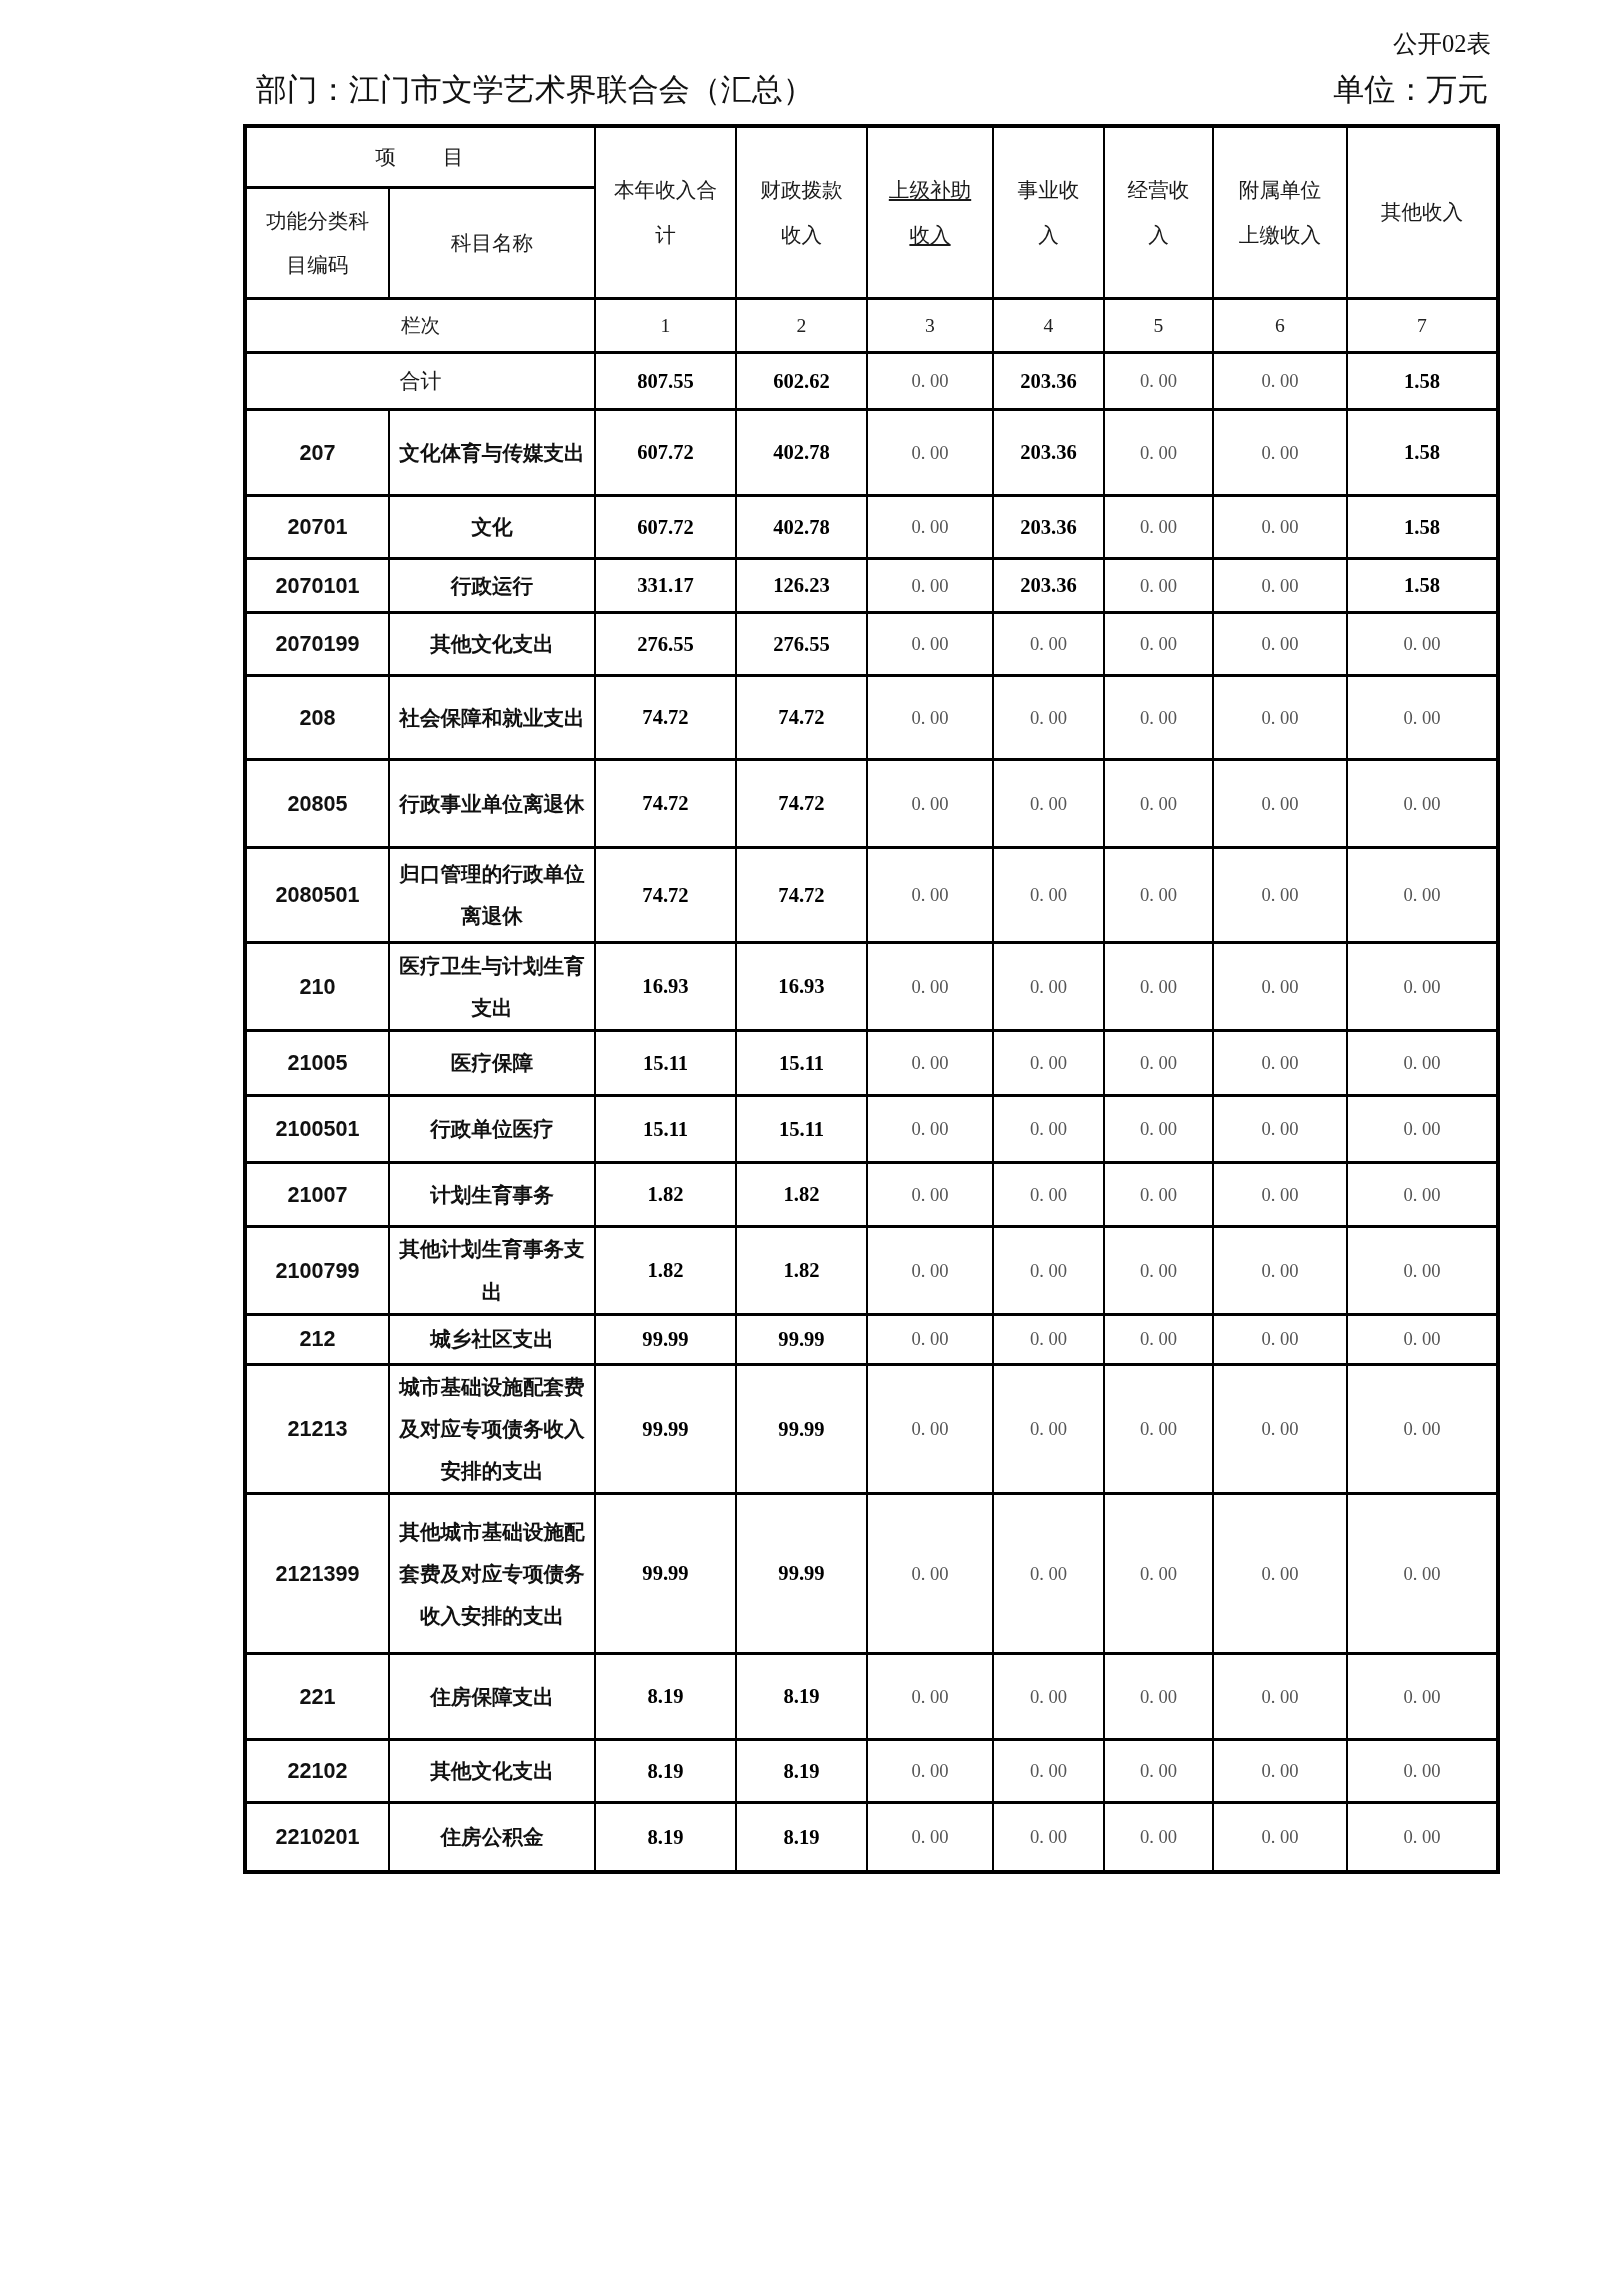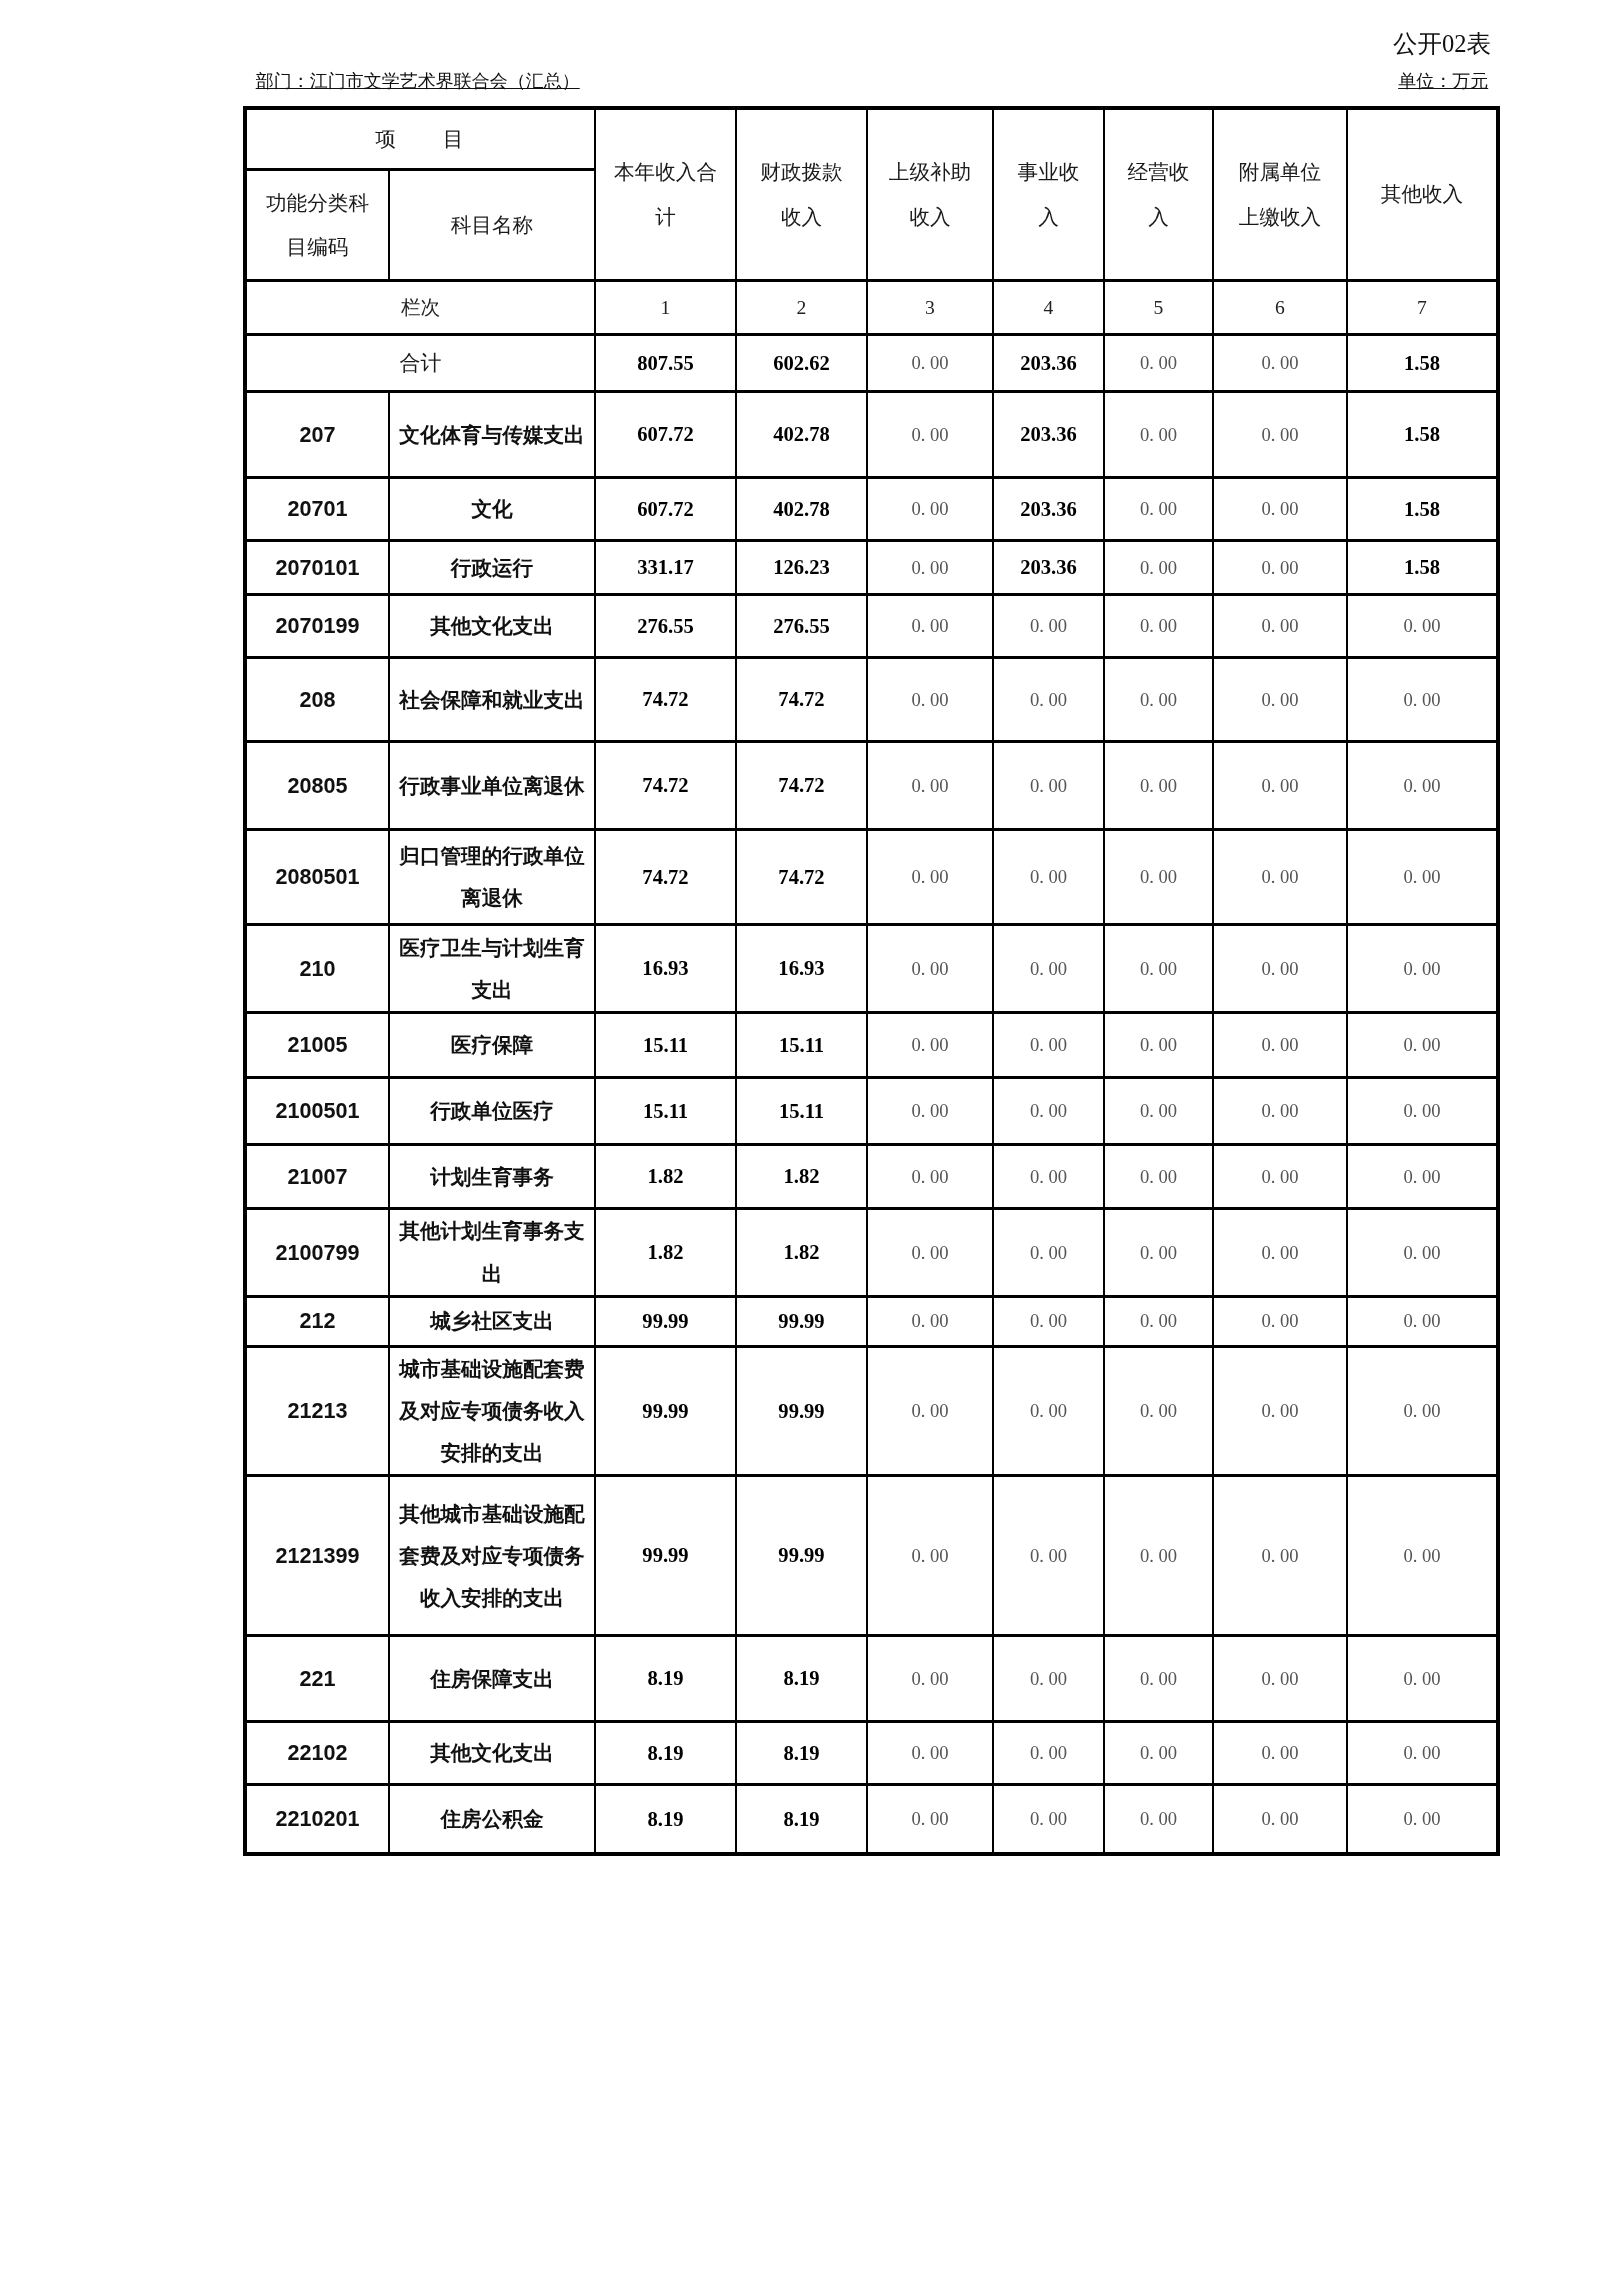--- a/index.html
+++ b/index.html
@@ -31,23 +31,22 @@
   .meta-top {
     margin-top: 27.4px;
     text-align: right;
     font-size: 24.5px;
     padding-right: 5.9px;
   }
   .meta-row {
     display: flex;
     justify-content: space-between;
     align-items: baseline;
-    font-size: 18px;
+    font-size: 31px;
     margin-top: 8.8px;
-    text-decoration: underline;
   }
   .meta-row .dept { padding-left: 12.7px; }
   .meta-row .unit { padding-right: 8.8px; }
 
   table.fin {
     margin-top: 12.7px;
     width: 1254px;
     table-layout: fixed;
     border-collapse: collapse;
     border: 4.9px solid #000;
@@ -67,21 +66,21 @@
     font-size: 20.6px;
     color: #1a1a1a;
   }
   .item-th { letter-spacing: 2px; }
   .money-th {
     white-space: pre-line;
     line-height: 2.15;
   }
   
   .th-fk { border-left-width: 3.9px; border-top-width: 6.9px; border-right-width: 4.9px; }
-  .th-sj { border-right-width: 3.9px; border-top-width: 6.9px; }
+  .th-sj { border-right-width: 3.9px; border-top-width: 6.9px; text-decoration: underline; }
   
   .hv { border-left-width: 4.9px; }
 
   .lanci-row td {
     font-size: 19.6px;
     color: #222;
   }
   .total-cell { font-size: 21px; color: #1a1a1a; }
   .code-cell {
     text-align: left;

